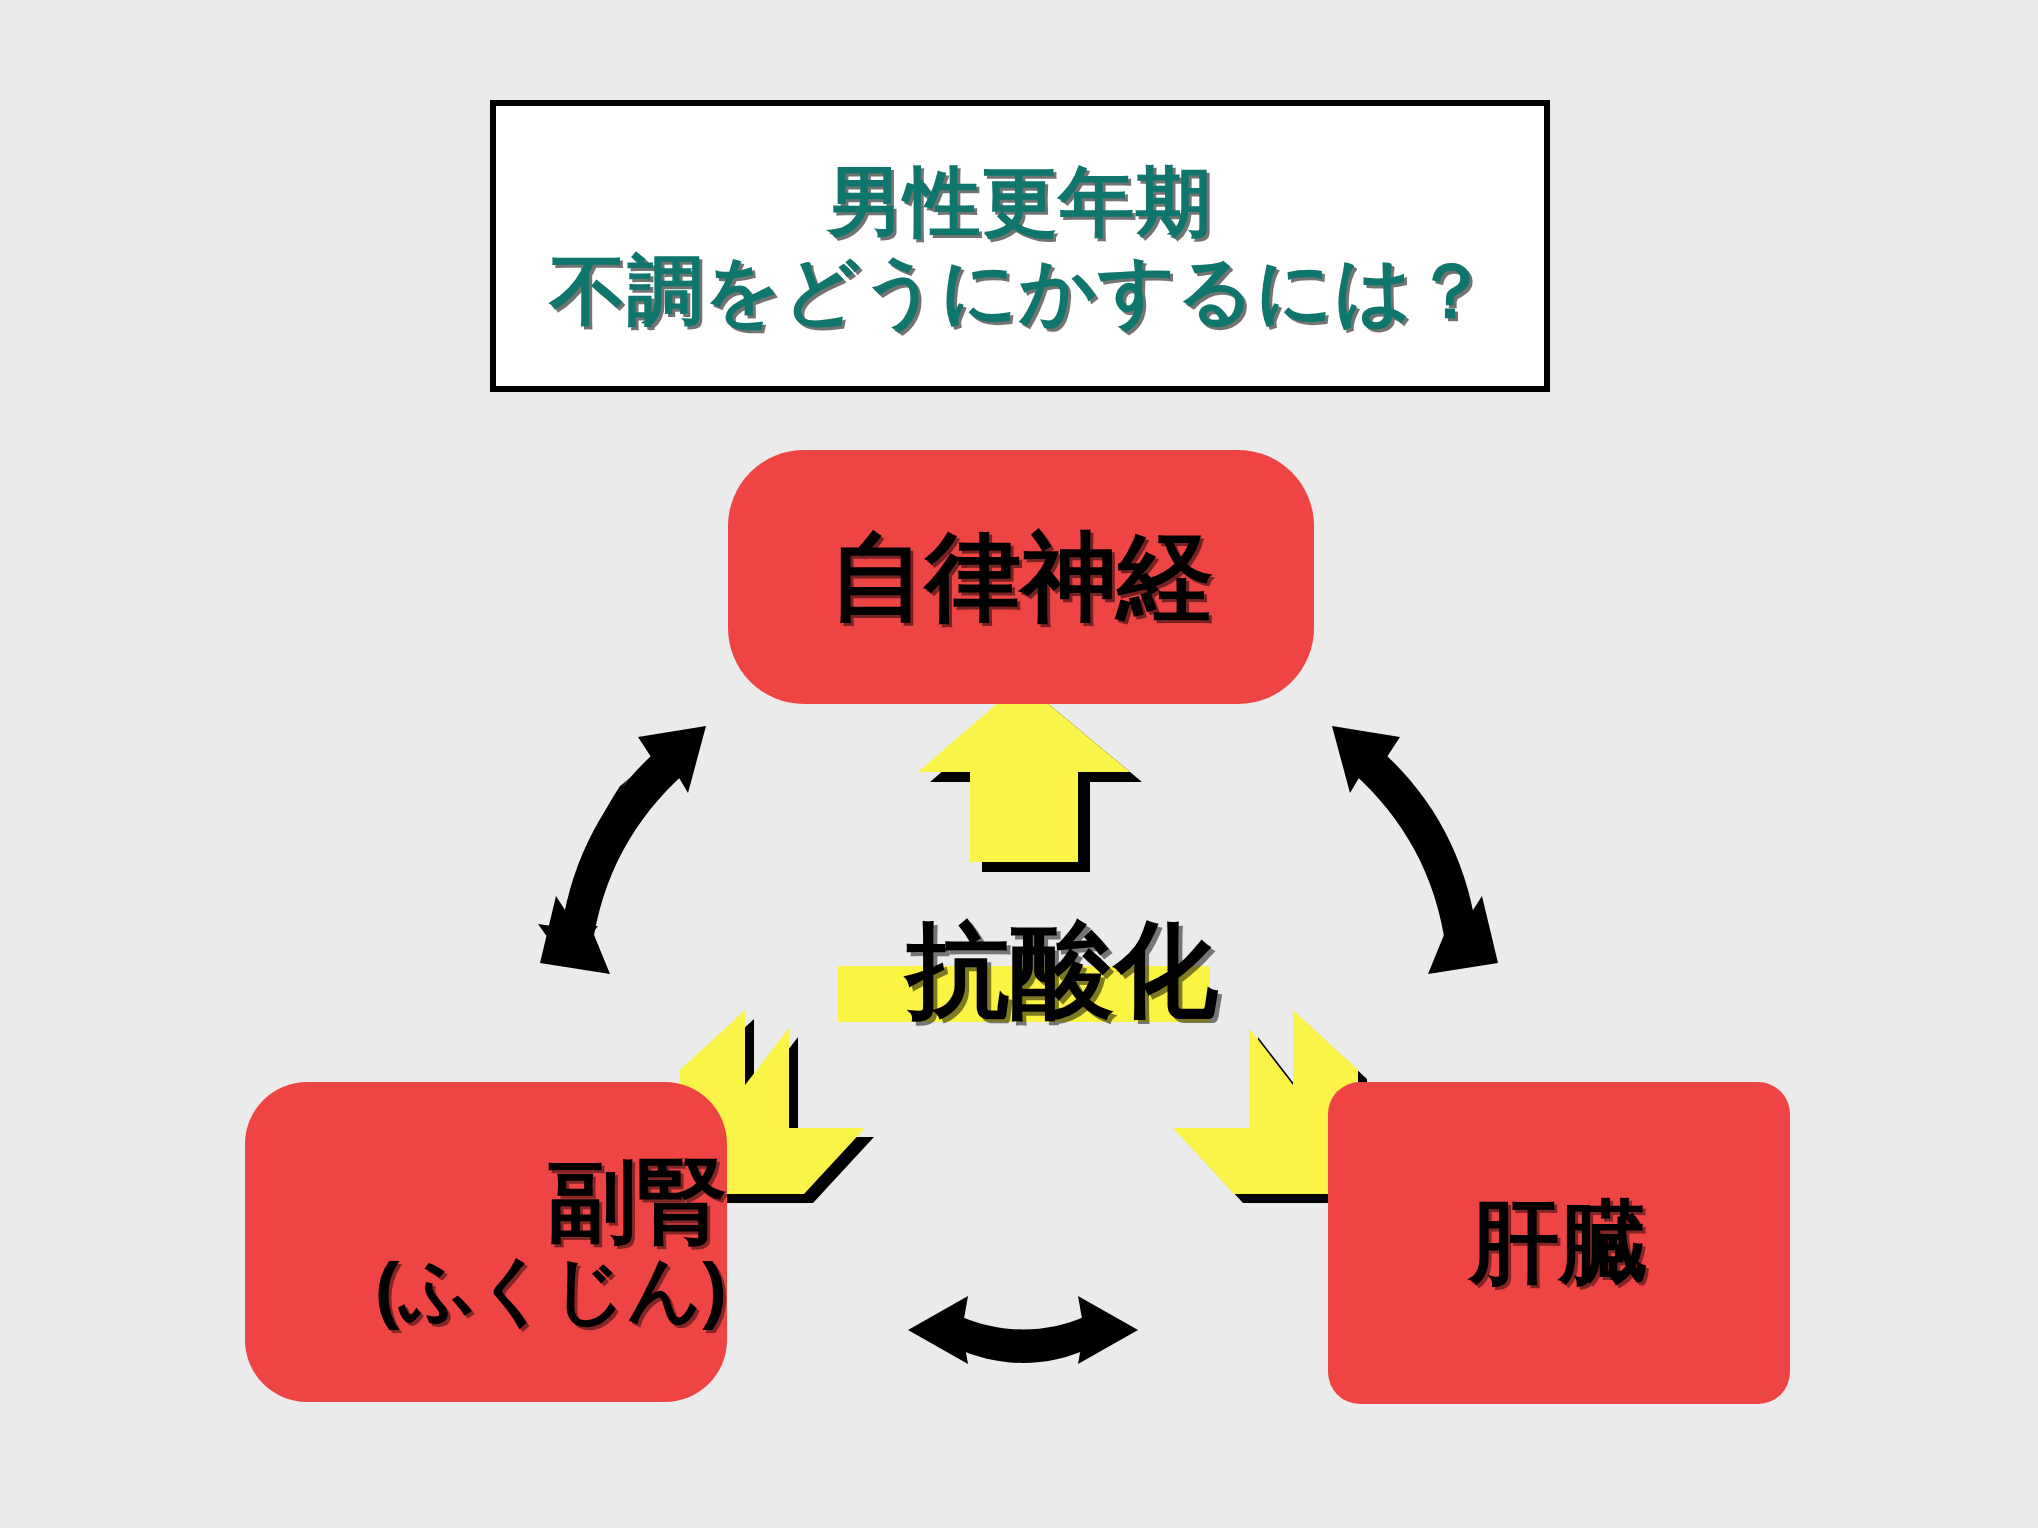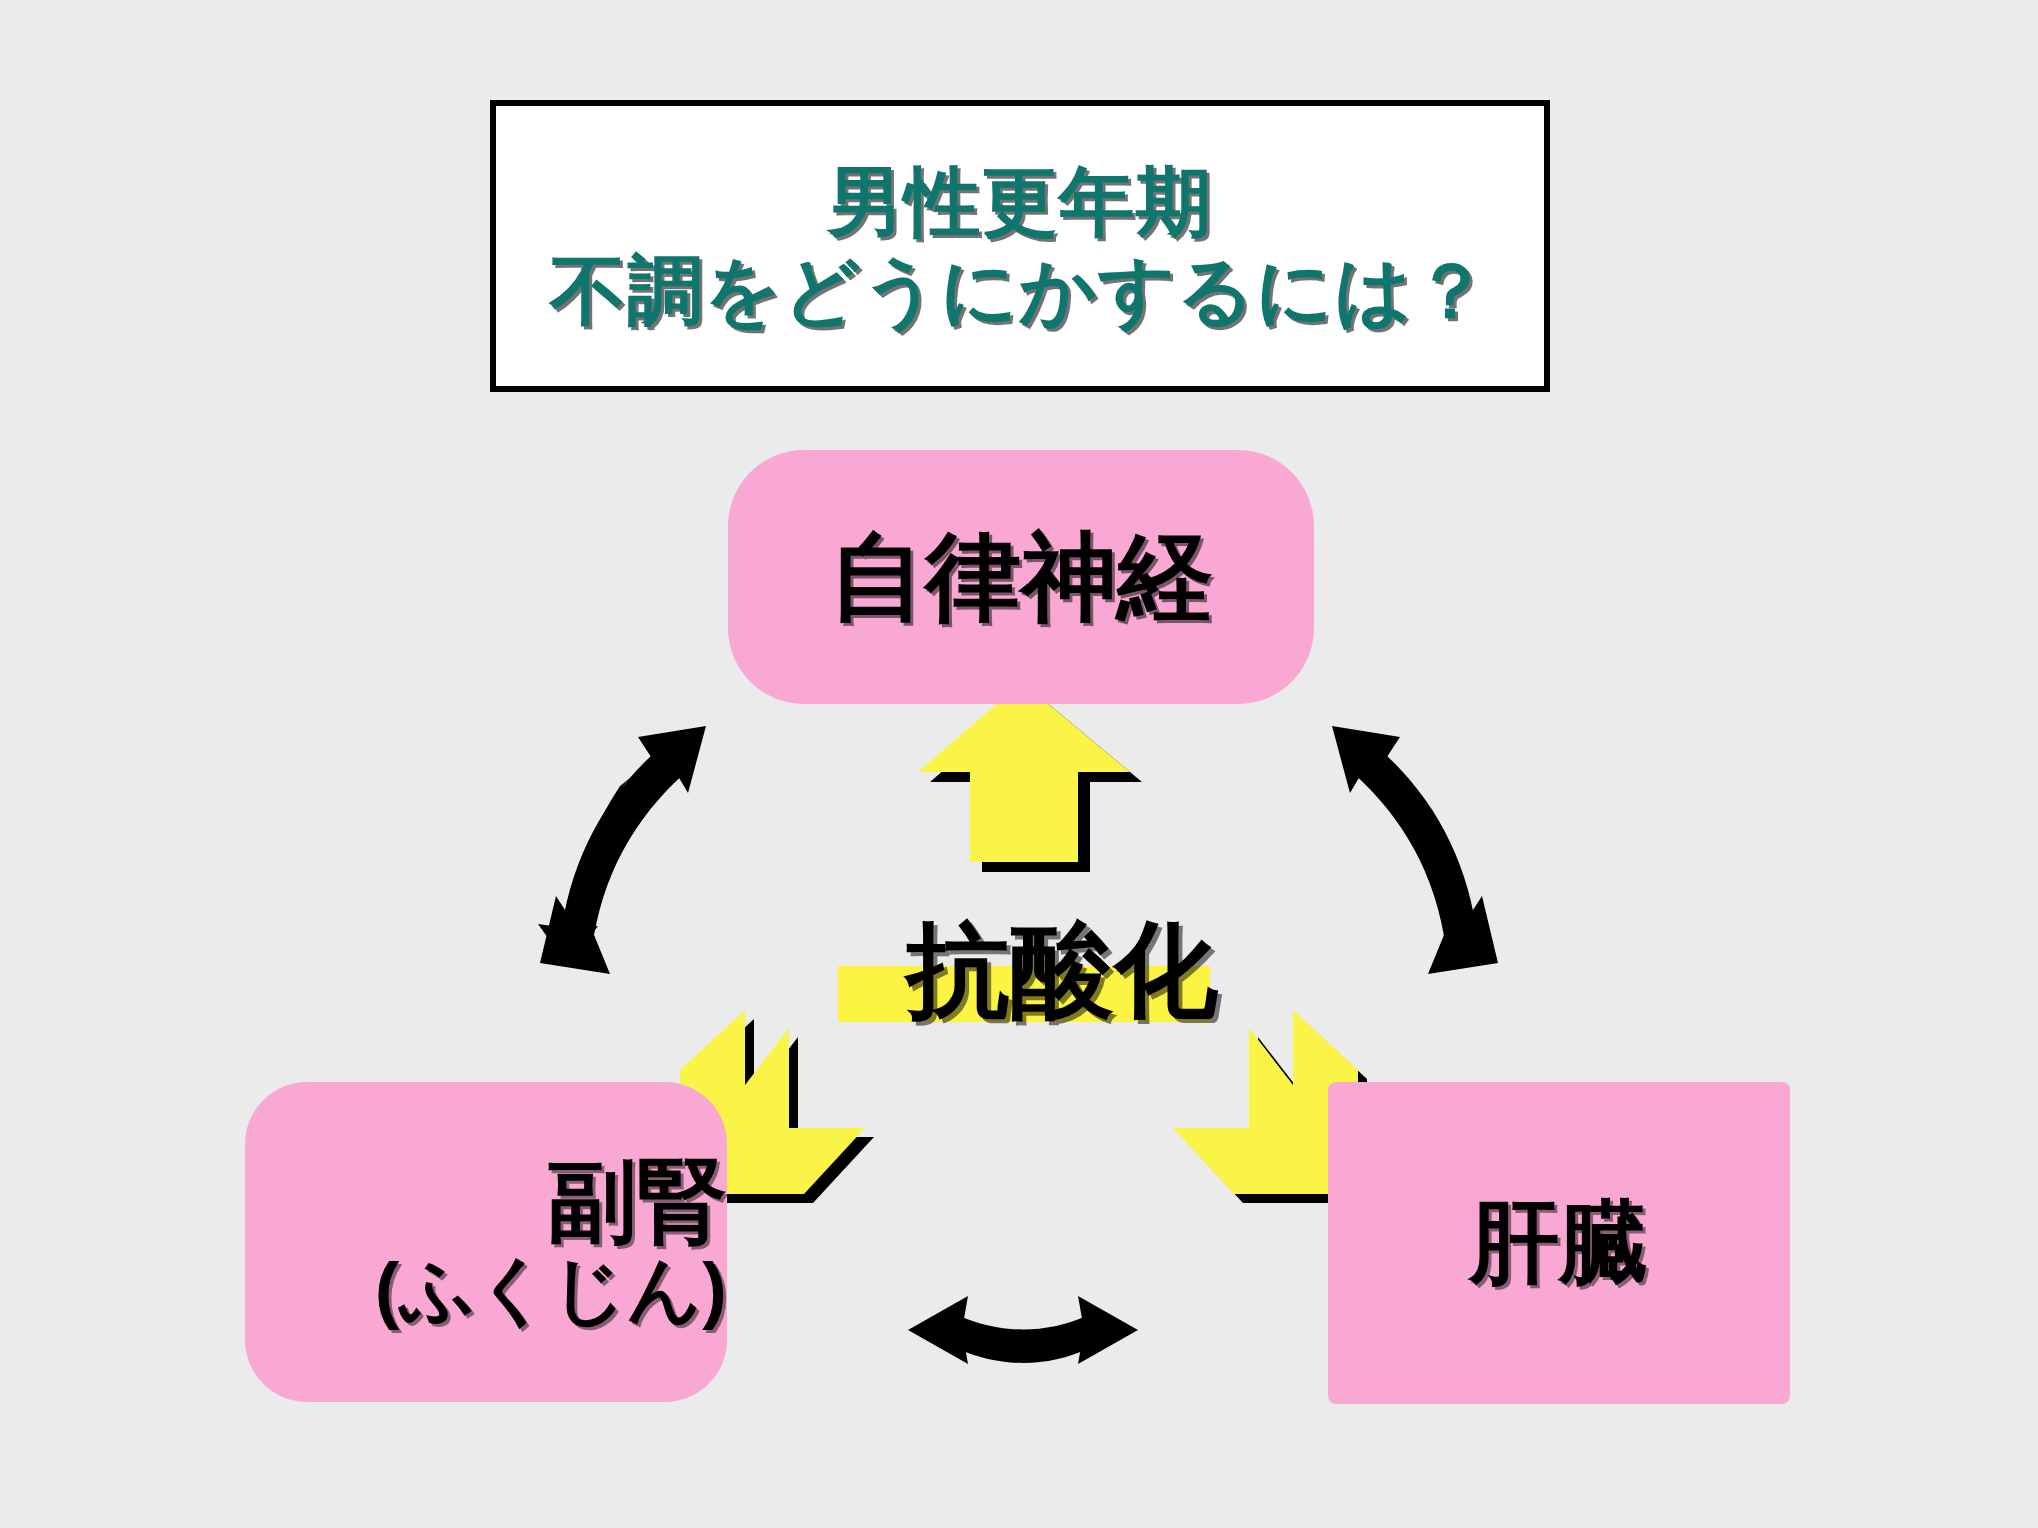--- a/index.html
+++ b/index.html
@@ -38,21 +38,21 @@
     font-size: 76px;
     line-height: 1.12;
     letter-spacing: 1px;
     white-space: nowrap;
     text-shadow: 3px 3px 0 rgba(0,0,0,0.55);
   }
 
   
   .node {
     position: absolute;
-    background: #f9a8d4;
+    background: #ef4444;
     display: flex;
     flex-direction: column;
     align-items: center;
     justify-content: center;
     color: #000000;
     font-weight: 900;
     text-align: center;
   }
   #node-autonomic {
     left: 728px;
@@ -72,21 +72,21 @@
     width: 482px;
     height: 320px;
     border-radius: 62px;
     align-items: flex-end;
   }
   #node-liver {
     left: 1328px;
     top: 1082px;
     width: 462px;
     height: 322px;
-    border-radius: 8px;
+    border-radius: 32px;
   }
   .node-main {
     font-size: 90px;
     line-height: 1.04;
     text-shadow: 3px 3px 0 rgba(0,0,0,0.45);
   }
   .node-reading {
     font-size: 74px;
     line-height: 1.06;
     margin-top: 2px;

